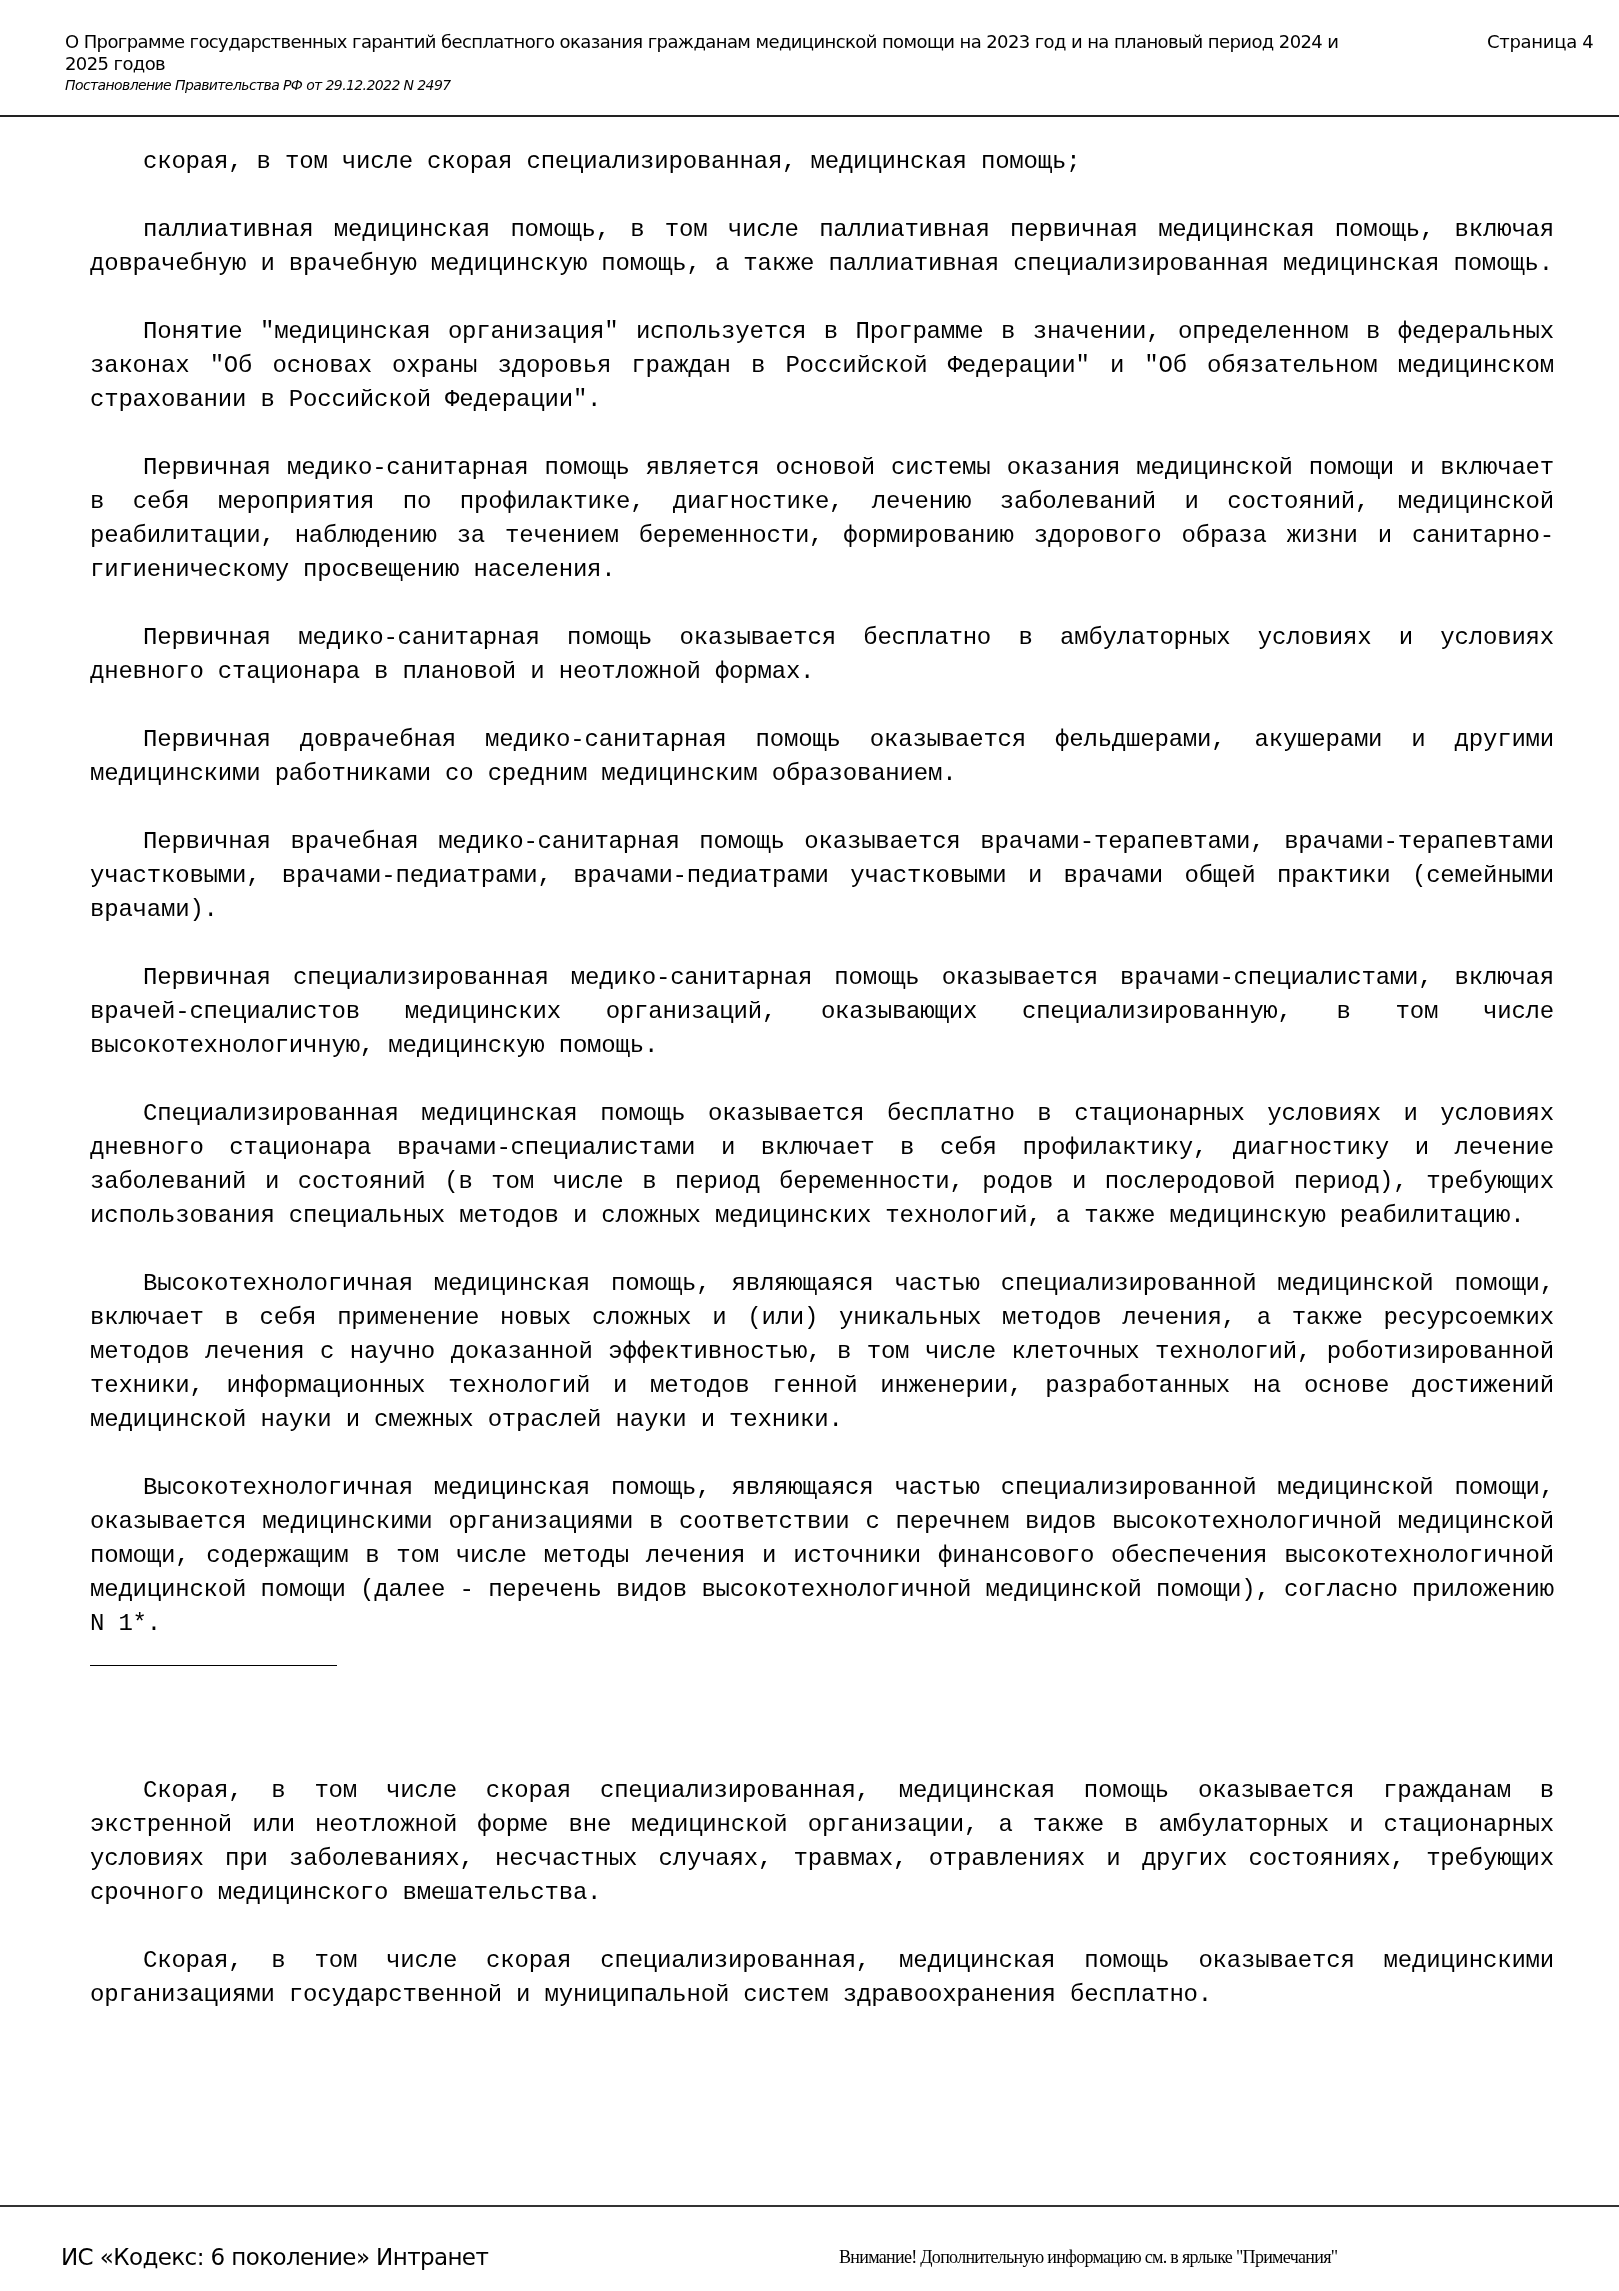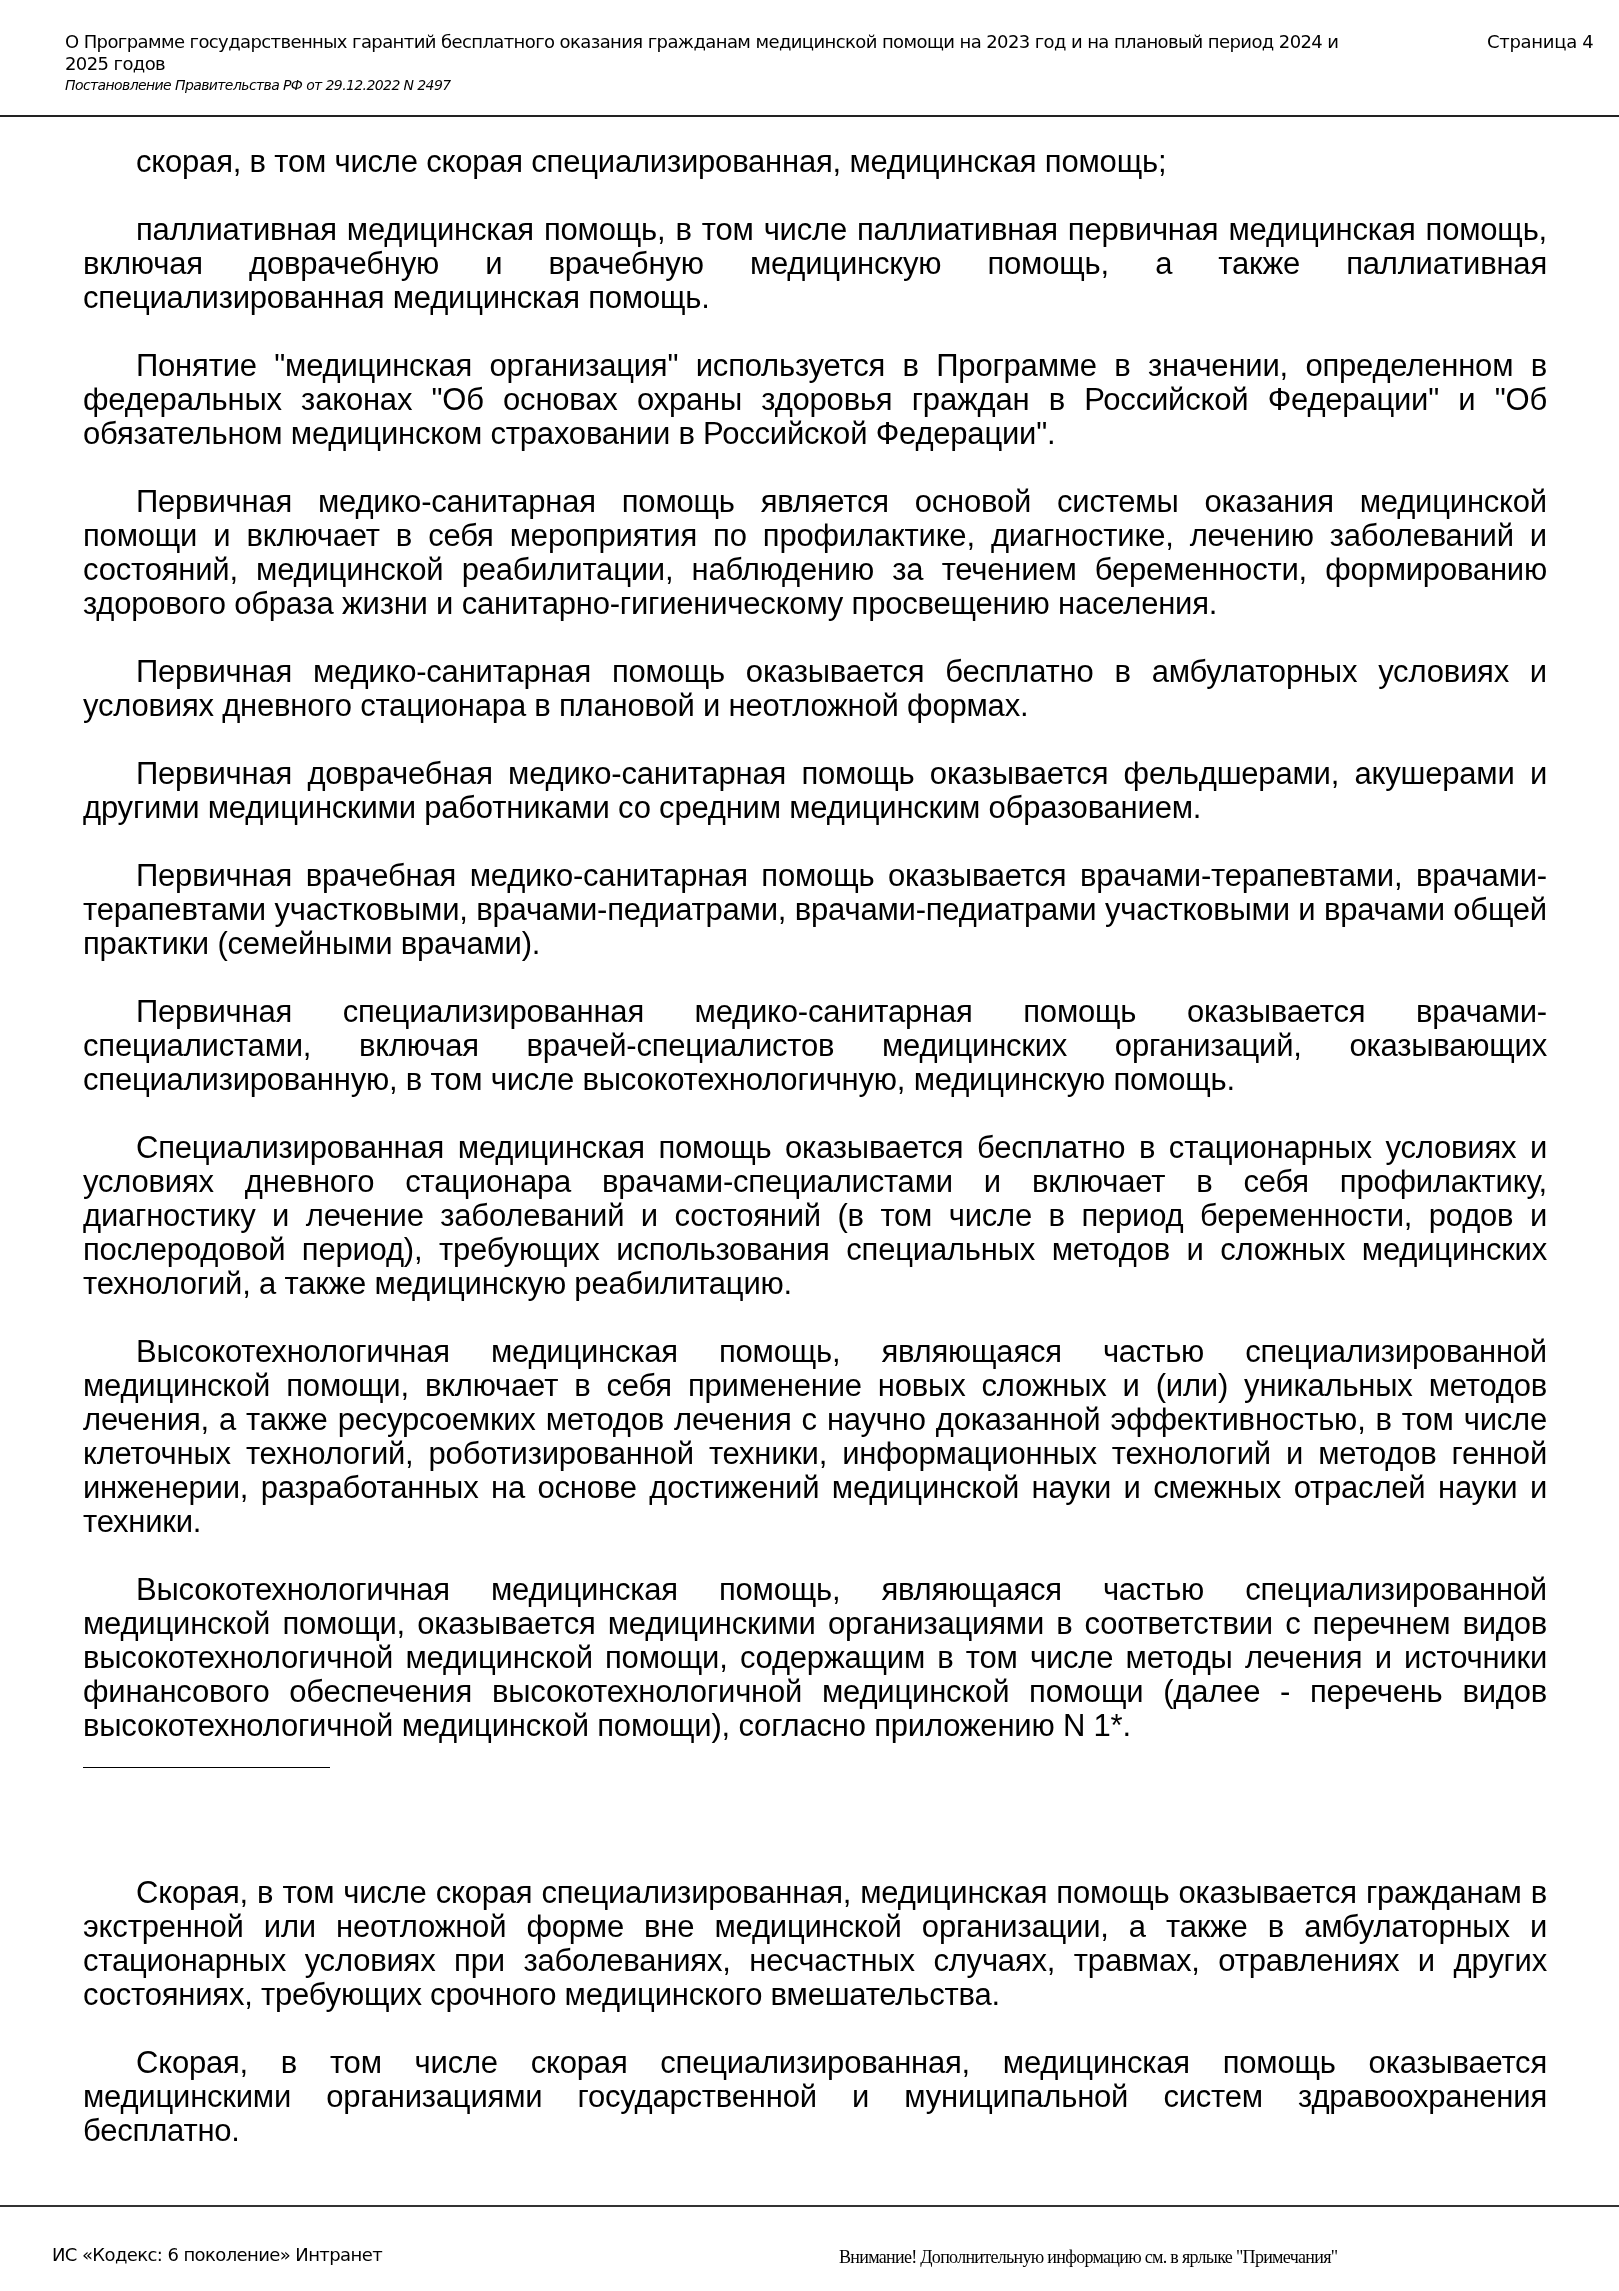--- a/index.html
+++ b/index.html
@@ -2,28 +2,28 @@
 <html><head>
   <meta charset="utf-8">
   <style>
     html, body { margin: 0; padding: 0; background: #ffffff; }
     body { width: 1619px; height: 2292px; position: relative; overflow: hidden; color: #000; }
     .header { position: absolute; left: 0; top: 0; width: 1619px; height: 116px; border-radius: 27px; }
     .header-title { position: absolute; left: 65px; top: 31px; width: 1274px; font-family: "DejaVu Sans", sans-serif; font-size: 18px; line-height: 21.6px; letter-spacing: -0.6px; }
     .header-sub { position: absolute; left: 65px; top: 75px; font-family: "DejaVu Sans", sans-serif; font-style: italic; font-size: 14px; line-height: 21.6px; letter-spacing: -0.6px; }
     .page-num { position: absolute; left: 1487px; top: 31px; font-family: "DejaVu Sans", sans-serif; font-size: 18px; line-height: 21.6px; letter-spacing: -0.3px; }
     .header-rule { position: absolute; left: 0; top: 115px; width: 1619px; height: 0; border-top: 2px solid #222; }
-    .content { position: absolute; left: 83px; top: 145px; width: 1464px; font-family: Liberation Sans, sans-serif; font-size: 31px; line-height: 34px; text-align: justify; letter-spacing: -0.2px; }
+    .content { position: absolute; left: 90px; top: 145px; width: 1464px; font-family: Liberation Mono, monospace; font-size: 24px; line-height: 34px; text-align: justify; letter-spacing: -0.2px; }
     .content p { margin: 0 0 34px 0; text-indent: 53px; }
     .footnote-rule { width: 247px; height: 0; border-top: 1.5px solid #000; margin: -9.8px 0 5.9px 0; }
     .footnote { margin: 0 0 0 0; text-indent: 53px; }
     .gap { height: 102px; }
     .footer-rule { position: absolute; left: 0; top: 2205px; width: 1619px; height: 0; border-top: 2px solid #333; }
     .footer-note { position: absolute; left: 839px; top: 2215px; font-family: Liberation Serif, serif; font-size: 18px; letter-spacing: -0.7px; margin-top: 32px; }
-    .footer-brand { position: absolute; left: 52px; top: 2244px; font-family: "DejaVu Sans", sans-serif; font-size: 18px; letter-spacing: -0.6px; }
+    .footer-brand { position: absolute; left: 61px; top: 2244px; font-family: "DejaVu Sans", sans-serif; font-size: 23px; letter-spacing: -0.6px; }
   </style>
 </head>
 <body>
 
 <div class="header">
   <div class="header-title">О Программе государственных гарантий бесплатного оказания гражданам медицинской помощи на 2023 год и на плановый период 2024 и 2025 годов</div>
   <div class="header-sub">Постановление Правительства РФ от 29.12.2022 N 2497</div>
   <div class="page-num">Страница 4</div>
   <div class="header-rule"></div>
 </div>

